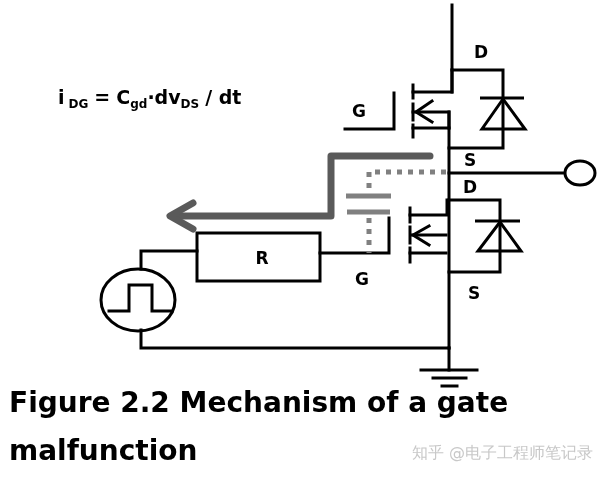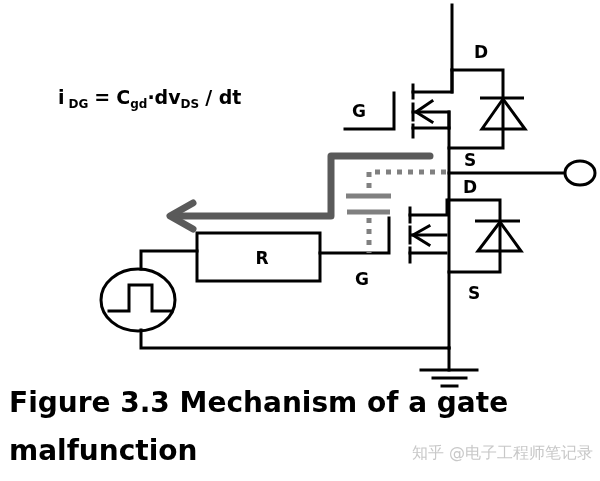--- a/index.html
+++ b/index.html
@@ -91,15 +91,15 @@
   <text class="lbl" x="463" y="193" font-size="17">D</text>
   <text class="lbl" x="355" y="285" font-size="17">G</text>
   <text class="lbl" x="468" y="299" font-size="17">S</text>
   <text class="lbl" x="262" y="264" font-size="17" text-anchor="middle">R</text>
 
   <g>
     <text class="lbl" x="58" y="104" font-size="19"><tspan>i</tspan><tspan font-size="12" dx="4" dy="4">DG</tspan><tspan dx="6" dy="-4">=</tspan><tspan dx="6">C</tspan><tspan font-size="12" dy="4">gd</tspan><tspan dy="-4">·dv</tspan><tspan font-size="12" dy="4">DS</tspan><tspan dx="6" dy="-4">/ dt</tspan></text>
   </g>
 </svg>
 
-<div class="caption" style="top:386px;">Figure 3.3 Mechanism of a gate</div>
+<div class="caption" style="top:386px;">Figure 2.2 Mechanism of a gate</div>
 <div class="caption" style="top:434px;">malfunction</div>
 <div class="wm">知乎 @电子工程师笔记录</div>
 
 </body></html>

